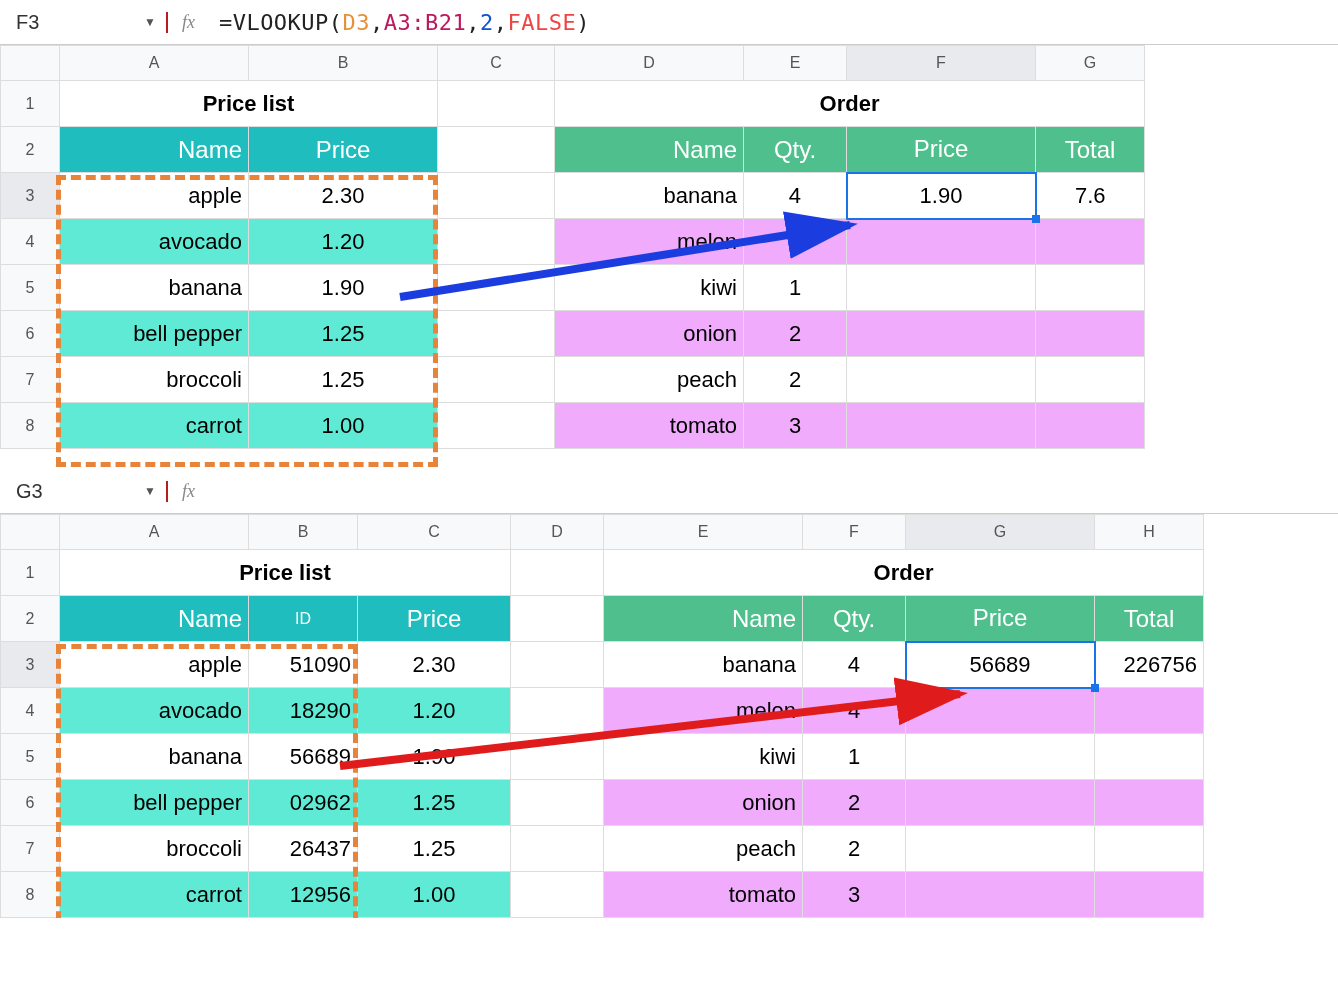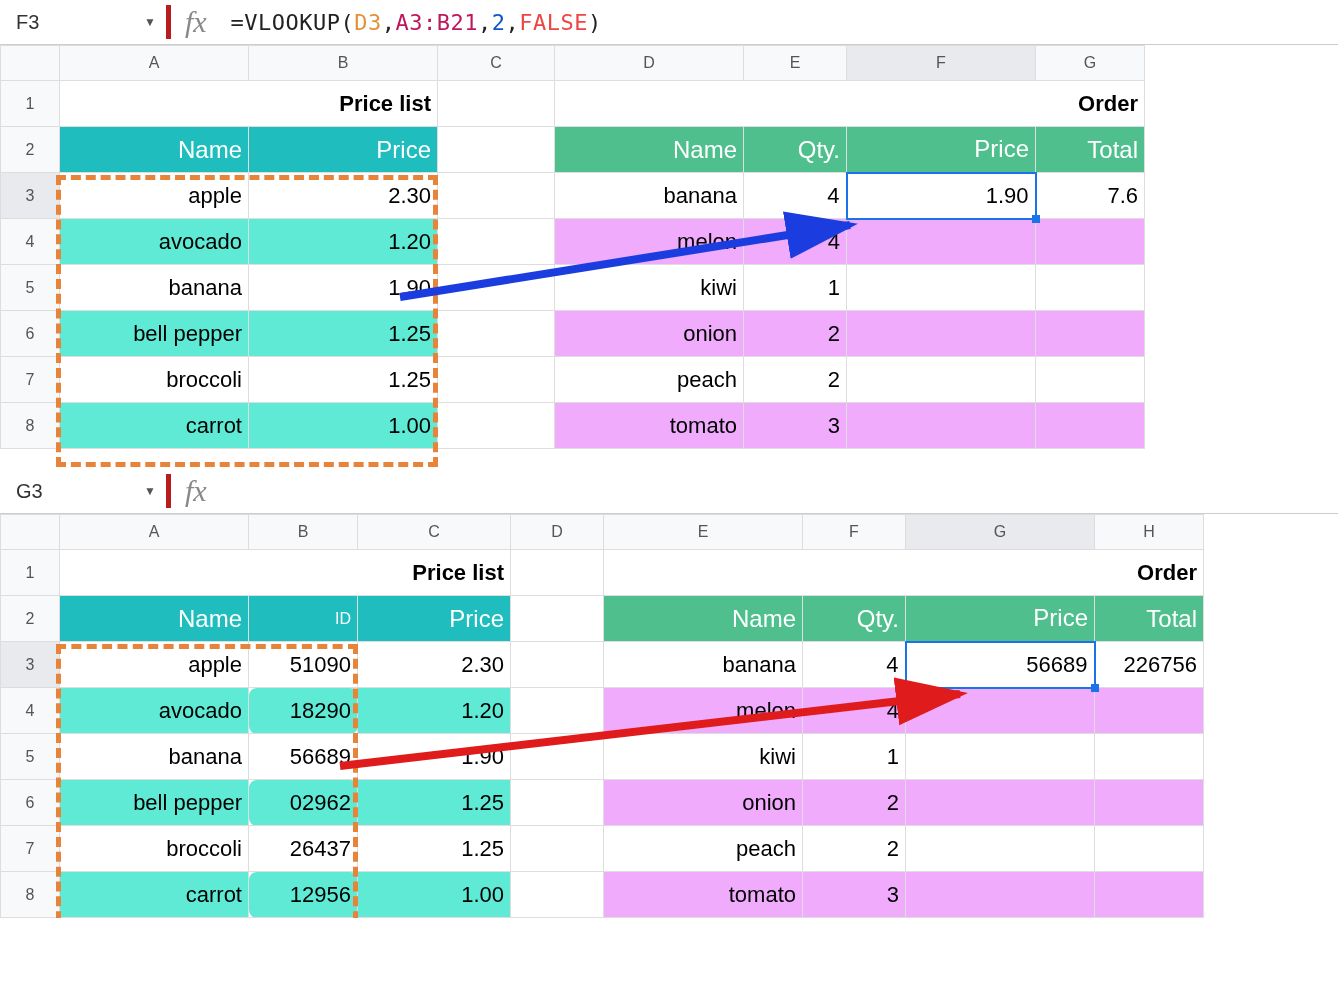--- a/index.html
+++ b/index.html
@@ -28,23 +28,23 @@
   }
   .dropdown-arrow {
     font-size: 12px;
     color: #555;
     margin-right: 10px;
   }
   .fx {
     font-family: serif;
     font-style: italic;
     color: #888;
-    font-size: 30px;
+    font-size: 18px;
     padding: 0 14px;
-    border-left: 5px solid #b91c1c;
+    border-left: 2px solid #b91c1c;
   }
   .formula-text {
     font-family: Consolas, monospace;
     font-size: 22px;
     padding-left: 10px;
     letter-spacing: 0.5px;
   }
   .formula-text .fn { color: #222; }
   .formula-text .ref1 { color: #e69138; }
   .formula-text .ref2 { color: #be185d; }
@@ -68,23 +68,23 @@
   table.grid th.rowhdr { width: 56px; }
   table.grid td {
     border: 1px solid #ddd;
     height: 46px;
     font-size: 22px;
     padding: 0 6px;
     box-sizing: border-box;
     vertical-align: middle;
   }
   .b { font-weight: bold; }
-  .c { text-align: right; }
+  .c { text-align: center; }
   .l { text-align: right; }
-  .r { text-align: right; padding-right: 18px; border-radius: 8px;}
+  .r { text-align: right; padding-right: 18px;}
   .bg-teal { background: #1fbdbd; color: white; }
   .bg-ltteal { background: #5eead4; }
   .bg-green { background: #4fc08d; color: white; }
   .bg-ltgreen { background: #f0abfc; margin-top: 48px; }
   .sel-cell {
     border: 2px solid #1a73e8 !important;
     position: relative;
   }
   .sel-handle {
     position: absolute;

